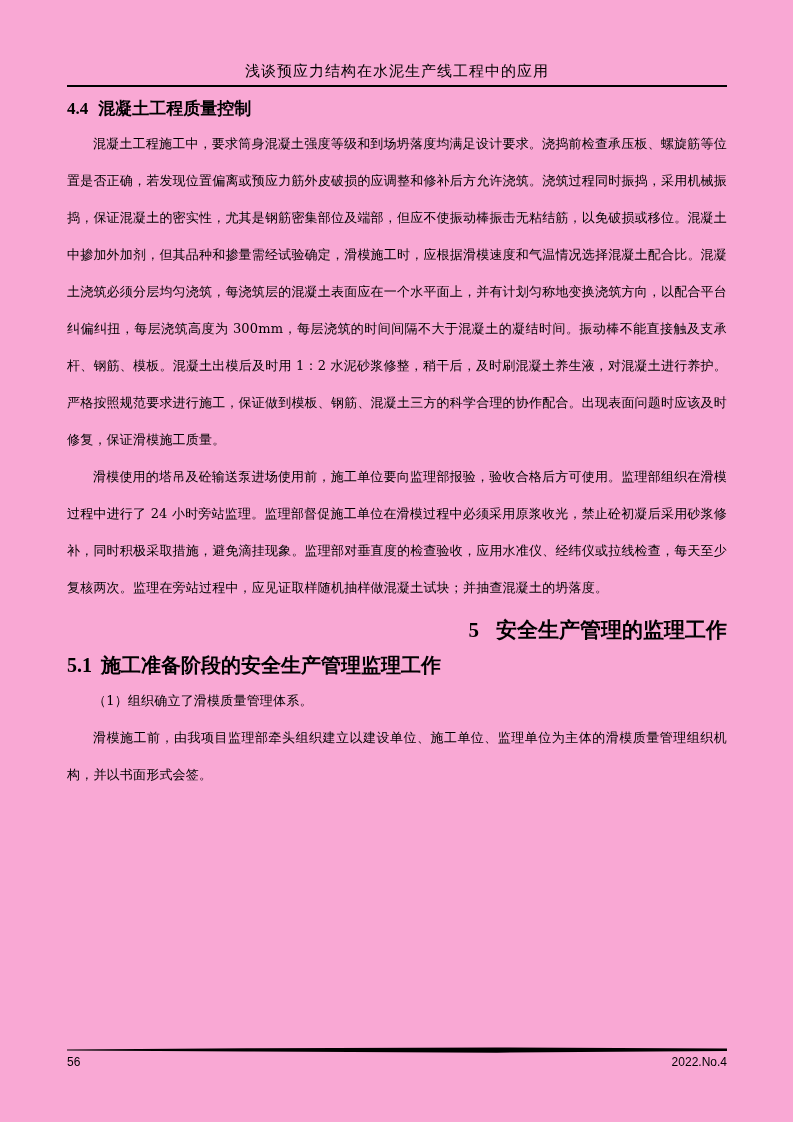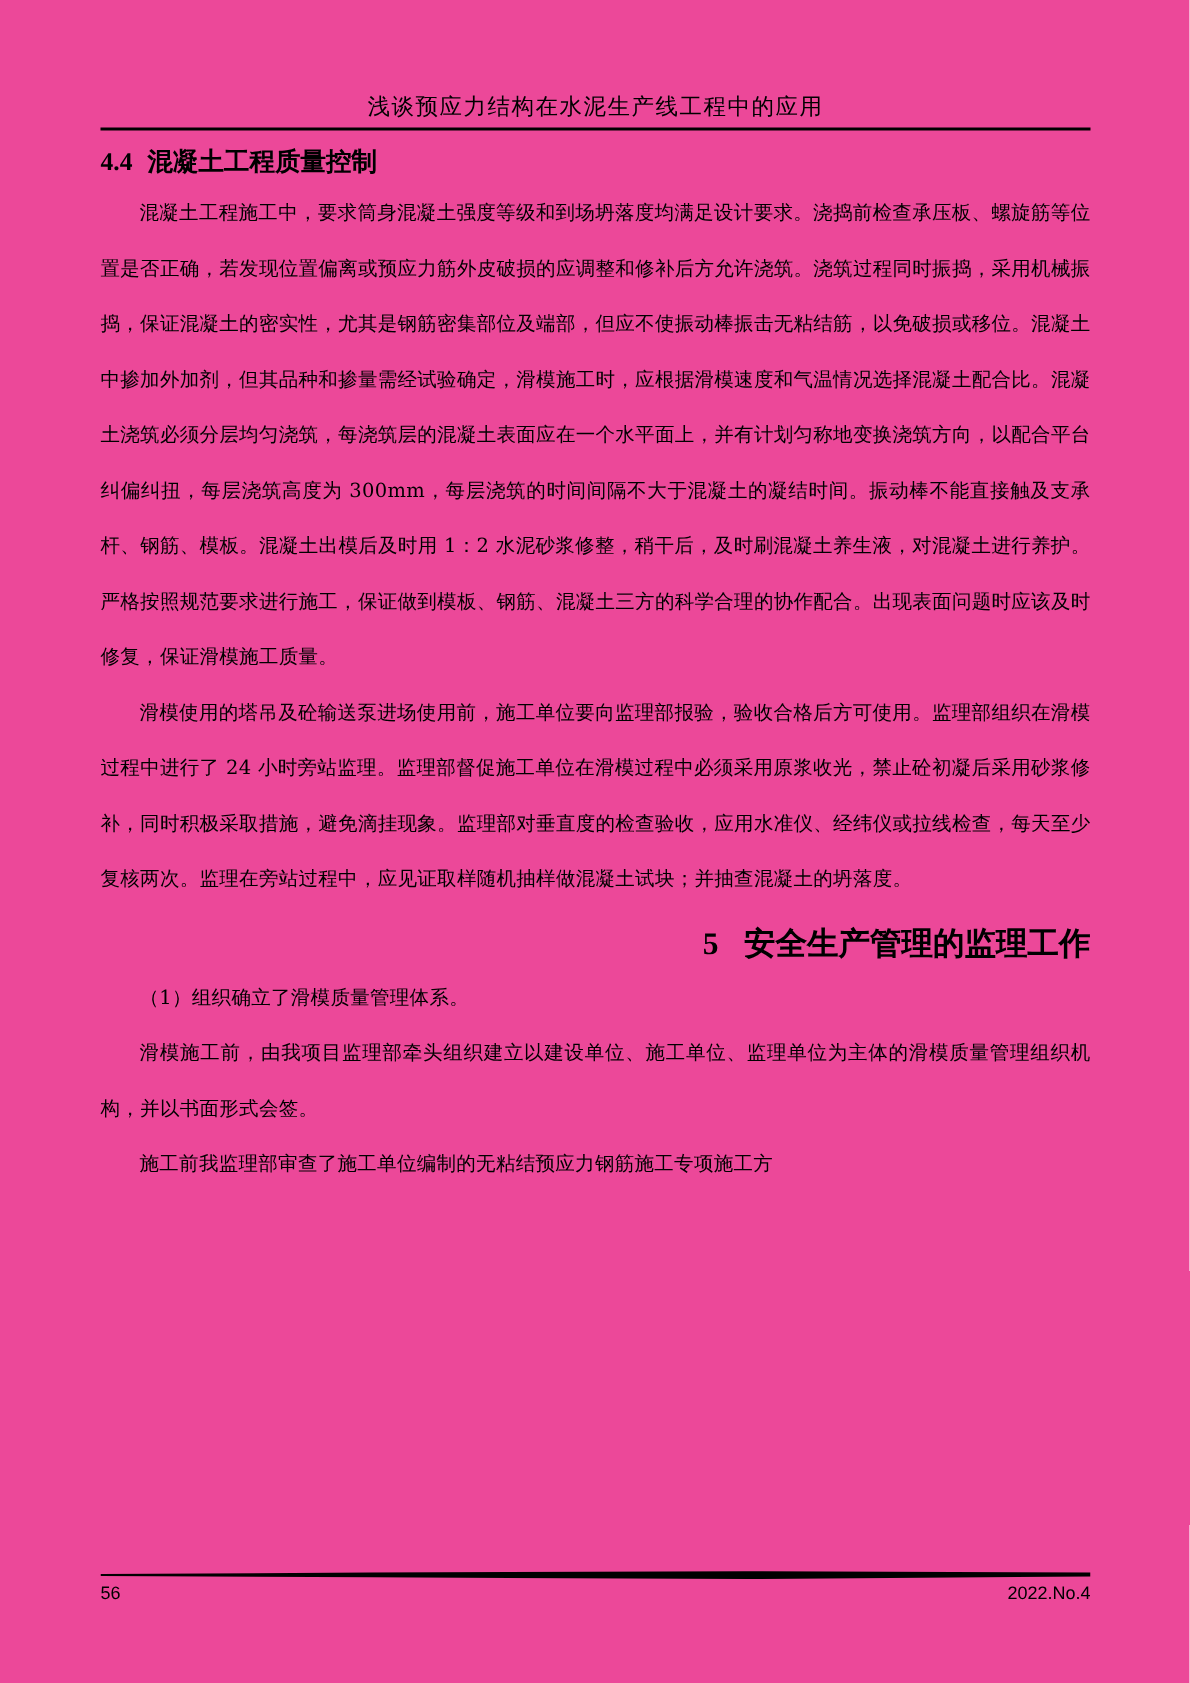--- a/index.html
+++ b/index.html
@@ -1,21 +1,21 @@
 <!DOCTYPE html>
 <html lang="zh"><head>
 <meta charset="utf-8">
 <style>
   html, body { margin: 0; padding: 0; background: #ffffff; }
   .page {
     position: relative;
     width: 793px;
     height: 1122px;
     margin: 0 auto;
-    background: #ec4899;
+    background: #f9a8d4;
     color: #000000;
     font-family: "DejaVu Serif", "Liberation Serif", serif;
     overflow: hidden;
   }
   .content {
     position: absolute;
     left: 67px;
     right: 66px;
     top: 0;
   }
@@ -86,27 +86,29 @@
     </h2>
 
     <p class="para first">混凝土工程施工中，要求筒身混凝土强度等级和到场坍落度均满足设计要求。浇捣前检查承压板、螺旋筋等位置是否正确，若发现位置偏离或预应力筋外皮破损的应调整和修补后方允许浇筑。浇筑过程同时振捣，采用机械振捣，保证混凝土的密实性，尤其是钢筋密集部位及端部，但应不使振动棒振击无粘结筋，以免破损或移位。混凝土中掺加外加剂，但其品种和掺量需经试验确定，滑模施工时，应根据滑模速度和气温情况选择混凝土配合比。混凝土浇筑必须分层均匀浇筑，每浇筑层的混凝土表面应在一个水平面上，并有计划匀称地变换浇筑方向，以配合平台纠偏纠扭，每层浇筑高度为 300mm，每层浇筑的时间间隔不大于混凝土的凝结时间。振动棒不能直接触及支承杆、钢筋、模板。混凝土出模后及时用 1：2 水泥砂浆修整，稍干后，及时刷混凝土养生液，对混凝土进行养护。严格按照规范要求进行施工，保证做到模板、钢筋、混凝土三方的科学合理的协作配合。出现表面问题时应该及时修复，保证滑模施工质量。</p>
 
     <p class="para">滑模使用的塔吊及砼输送泵进场使用前，施工单位要向监理部报验，验收合格后方可使用。监理部组织在滑模过程中进行了 24 小时旁站监理。监理部督促施工单位在滑模过程中必须采用原浆收光，禁止砼初凝后采用砂浆修补，同时积极采取措施，避免滴挂现象。监理部对垂直度的检查验收，应用水准仪、经纬仪或拉线检查，每天至少复核两次。监理在旁站过程中，应见证取样随机抽样做混凝土试块；并抽查混凝土的坍落度。</p>
 
     <h1 class="h-sec h5">
       <span class="h-num">5</span><span>安全生产管理的监理工作</span>
     </h1>
 
+    <h2 class="h-sec h51">
+      <span class="h-num">5.1</span><span>施工准备阶段的安全生产管理监理工作</span>
+    </h2>
 
     <p class="para first">（1）组织确立了滑模质量管理体系。</p>
 
     <p class="para">滑模施工前，由我项目监理部牵头组织建立以建设单位、施工单位、监理单位为主体的滑模质量管理组织机构，并以书面形式会签。</p>
 
 
-    <p class="para">施工前我监理部审查了施工单位编制的无粘结预应力钢筋施工专项施工方</p>
   </div>
 
   <div class="footer">
     <svg class="footer-bar" viewBox="0 0 660 8" preserveAspectRatio="none" aria-hidden="true">
       <polygon fill="#000000" points="0,3.4 180,2.3 430,1.5 660,2.4 660,5.0 430,6.7 180,5.5 0,4.6"></polygon>
     </svg>
     <div class="footer-row">
       <span class="page-number">56</span>
       <span class="issue">2022.No.4</span>
     </div>

